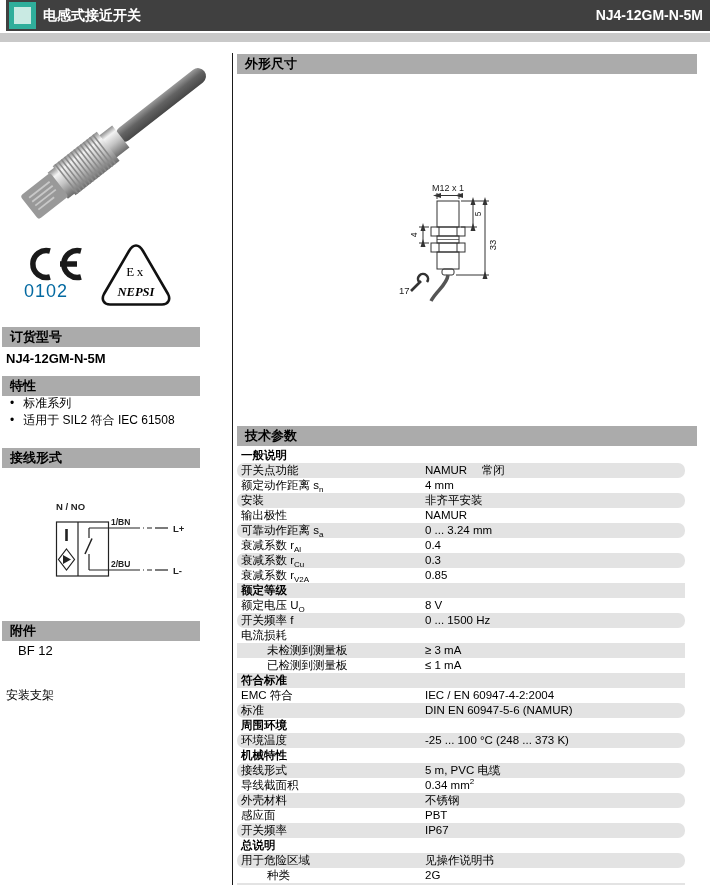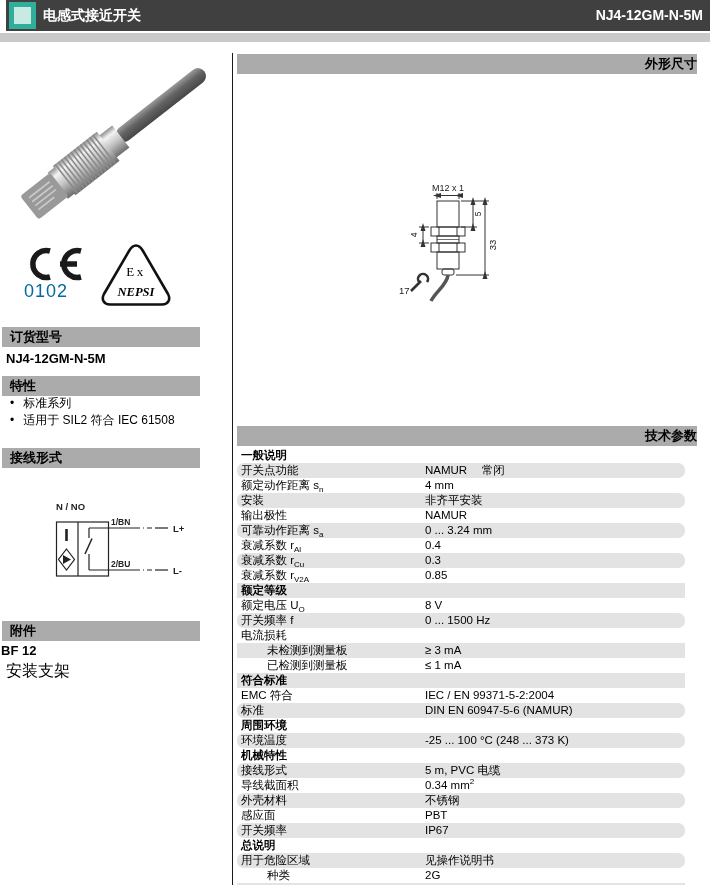--- a/index.html
+++ b/index.html
@@ -13,29 +13,29 @@
   .toptitle{position:absolute;left:37px;top:7px;font-size:14px;font-weight:bold;color:#fff;}
   .topmodel{position:absolute;right:13px;top:7px;font-size:14px;font-weight:bold;color:#fff;}
   .substrip{position:absolute;left:0;top:33px;width:710px;height:9px;background:#c9c9c9;}
 
   .vdivider{position:absolute;left:232px;top:53px;width:1px;height:832px;background:#1a1a1a;}
 
   
   .secbar{position:absolute;height:20px;line-height:20px;background:#ababab;
           font-size:13px;font-weight:bold;padding-left:8px;box-sizing:border-box;}
   .secbar.leftw{left:2px;width:198px;}
-  .secbar.rightw{left:237px;width:460px;text-align:right;}
+  .secbar.rightw{left:237px;width:460px;}
 
   
   .ordermodel{position:absolute;left:6px;top:351px;font-size:13px;font-weight:bold;}
   .features{position:absolute;left:8px;top:395px;margin:0;padding:0;list-style:none;
             font-size:12px;line-height:17px;width:215px;}
   .features li::before{content:"•";margin:0 9px 0 2px;}
-  .accname{position:absolute;left:1px;top:643px;font-size:13px;font-weight:bold;}
-  .accdesc{position:absolute;left:6px;top:661px;font-size:16px;}
+  .accname{position:absolute;left:18px;top:643px;font-size:13px;font-weight:normal;}
+  .accdesc{position:absolute;left:6px;top:687px;font-size:12px;}
 
   .cenum{position:absolute;left:24px;top:281px;font-size:18px;color:#0369a1;letter-spacing:1px;}
 
   
   .photo{position:absolute;left:12px;top:64px;}
   .cesvg{position:absolute;left:25px;top:247px;}
   .nepsisvg{position:absolute;left:98px;top:243px;}
   .wiresvg{position:absolute;left:55px;top:497px;}
   .dimsvg{position:absolute;left:390px;top:181px;}
 
@@ -225,21 +225,21 @@
       <div class="trow w p1"><span class="tlabel">衰减系数 r<sub>Al</sub></span><span class="tvalue">0.4</span></div>
       <div class="trow g p1"><span class="tlabel">衰减系数 r<sub>Cu</sub></span><span class="tvalue">0.3</span></div>
       <div class="trow w p1"><span class="tlabel">衰减系数 r<sub>V2A</sub></span><span class="tvalue">0.85</span></div>
       <div class="trow g sec"><span class="tlabel">额定等级</span></div>
       <div class="trow w p1"><span class="tlabel">额定电压  U<sub>O</sub></span><span class="tvalue">8 V</span></div>
       <div class="trow g p1"><span class="tlabel">开关频率 f</span><span class="tvalue">0 ... 1500 Hz</span></div>
       <div class="trow w p1"><span class="tlabel">电流损耗</span></div>
       <div class="trow g p2"><span class="tlabel">未检测到测量板</span><span class="tvalue">≥ 3 mA</span></div>
       <div class="trow w p2"><span class="tlabel">已检测到测量板</span><span class="tvalue">≤ 1 mA</span></div>
       <div class="trow g sec"><span class="tlabel">符合标准</span></div>
-      <div class="trow w p1"><span class="tlabel">EMC 符合</span><span class="tvalue">IEC / EN 99371-5-2:2004</span></div>
+      <div class="trow w p1"><span class="tlabel">EMC 符合</span><span class="tvalue">IEC / EN 60947-4-2:2004</span></div>
       <div class="trow g p1"><span class="tlabel">标准</span><span class="tvalue">DIN EN 60947-5-6 (NAMUR)</span></div>
       <div class="trow w sec"><span class="tlabel">周围环境</span></div>
       <div class="trow g p1"><span class="tlabel">环境温度</span><span class="tvalue">-25 ... 100 °C (248 ... 373 K)</span></div>
       <div class="trow w sec"><span class="tlabel">机械特性</span></div>
       <div class="trow g p1"><span class="tlabel">接线形式</span><span class="tvalue">5 m, PVC 电缆</span></div>
       <div class="trow w p1"><span class="tlabel">导线截面积</span><span class="tvalue">0.34 mm<sup>2</sup></span></div>
       <div class="trow g p1"><span class="tlabel">外壳材料</span><span class="tvalue">不锈钢</span></div>
       <div class="trow w p1"><span class="tlabel">感应面</span><span class="tvalue">PBT</span></div>
       <div class="trow g p1"><span class="tlabel">开关频率</span><span class="tvalue">IP67</span></div>
       <div class="trow w sec"><span class="tlabel">总说明</span></div>

